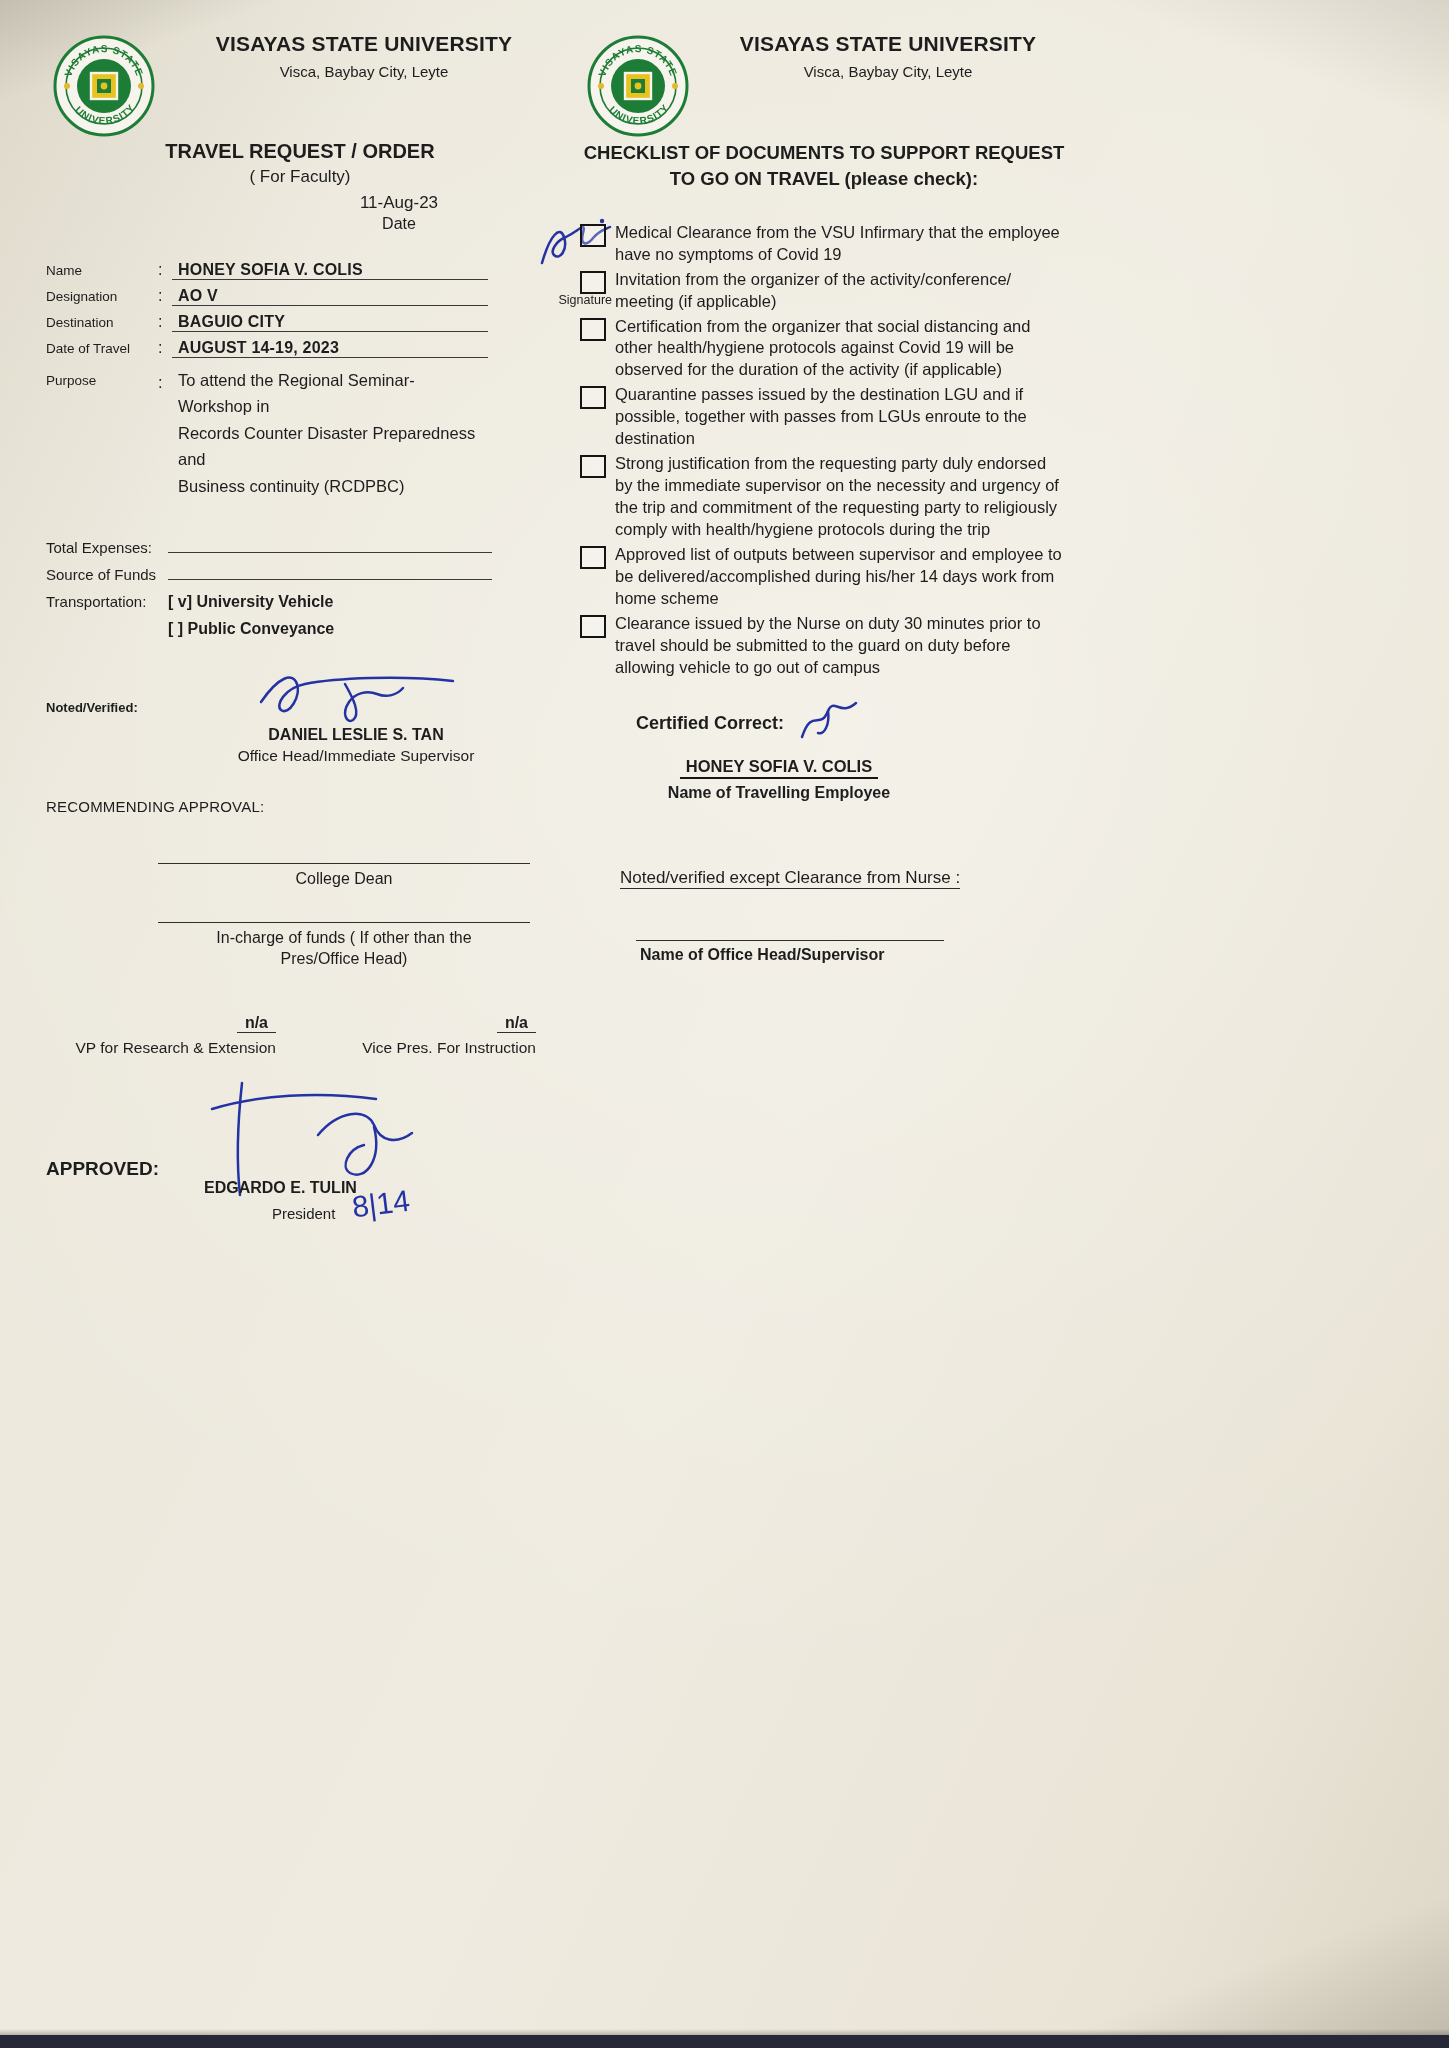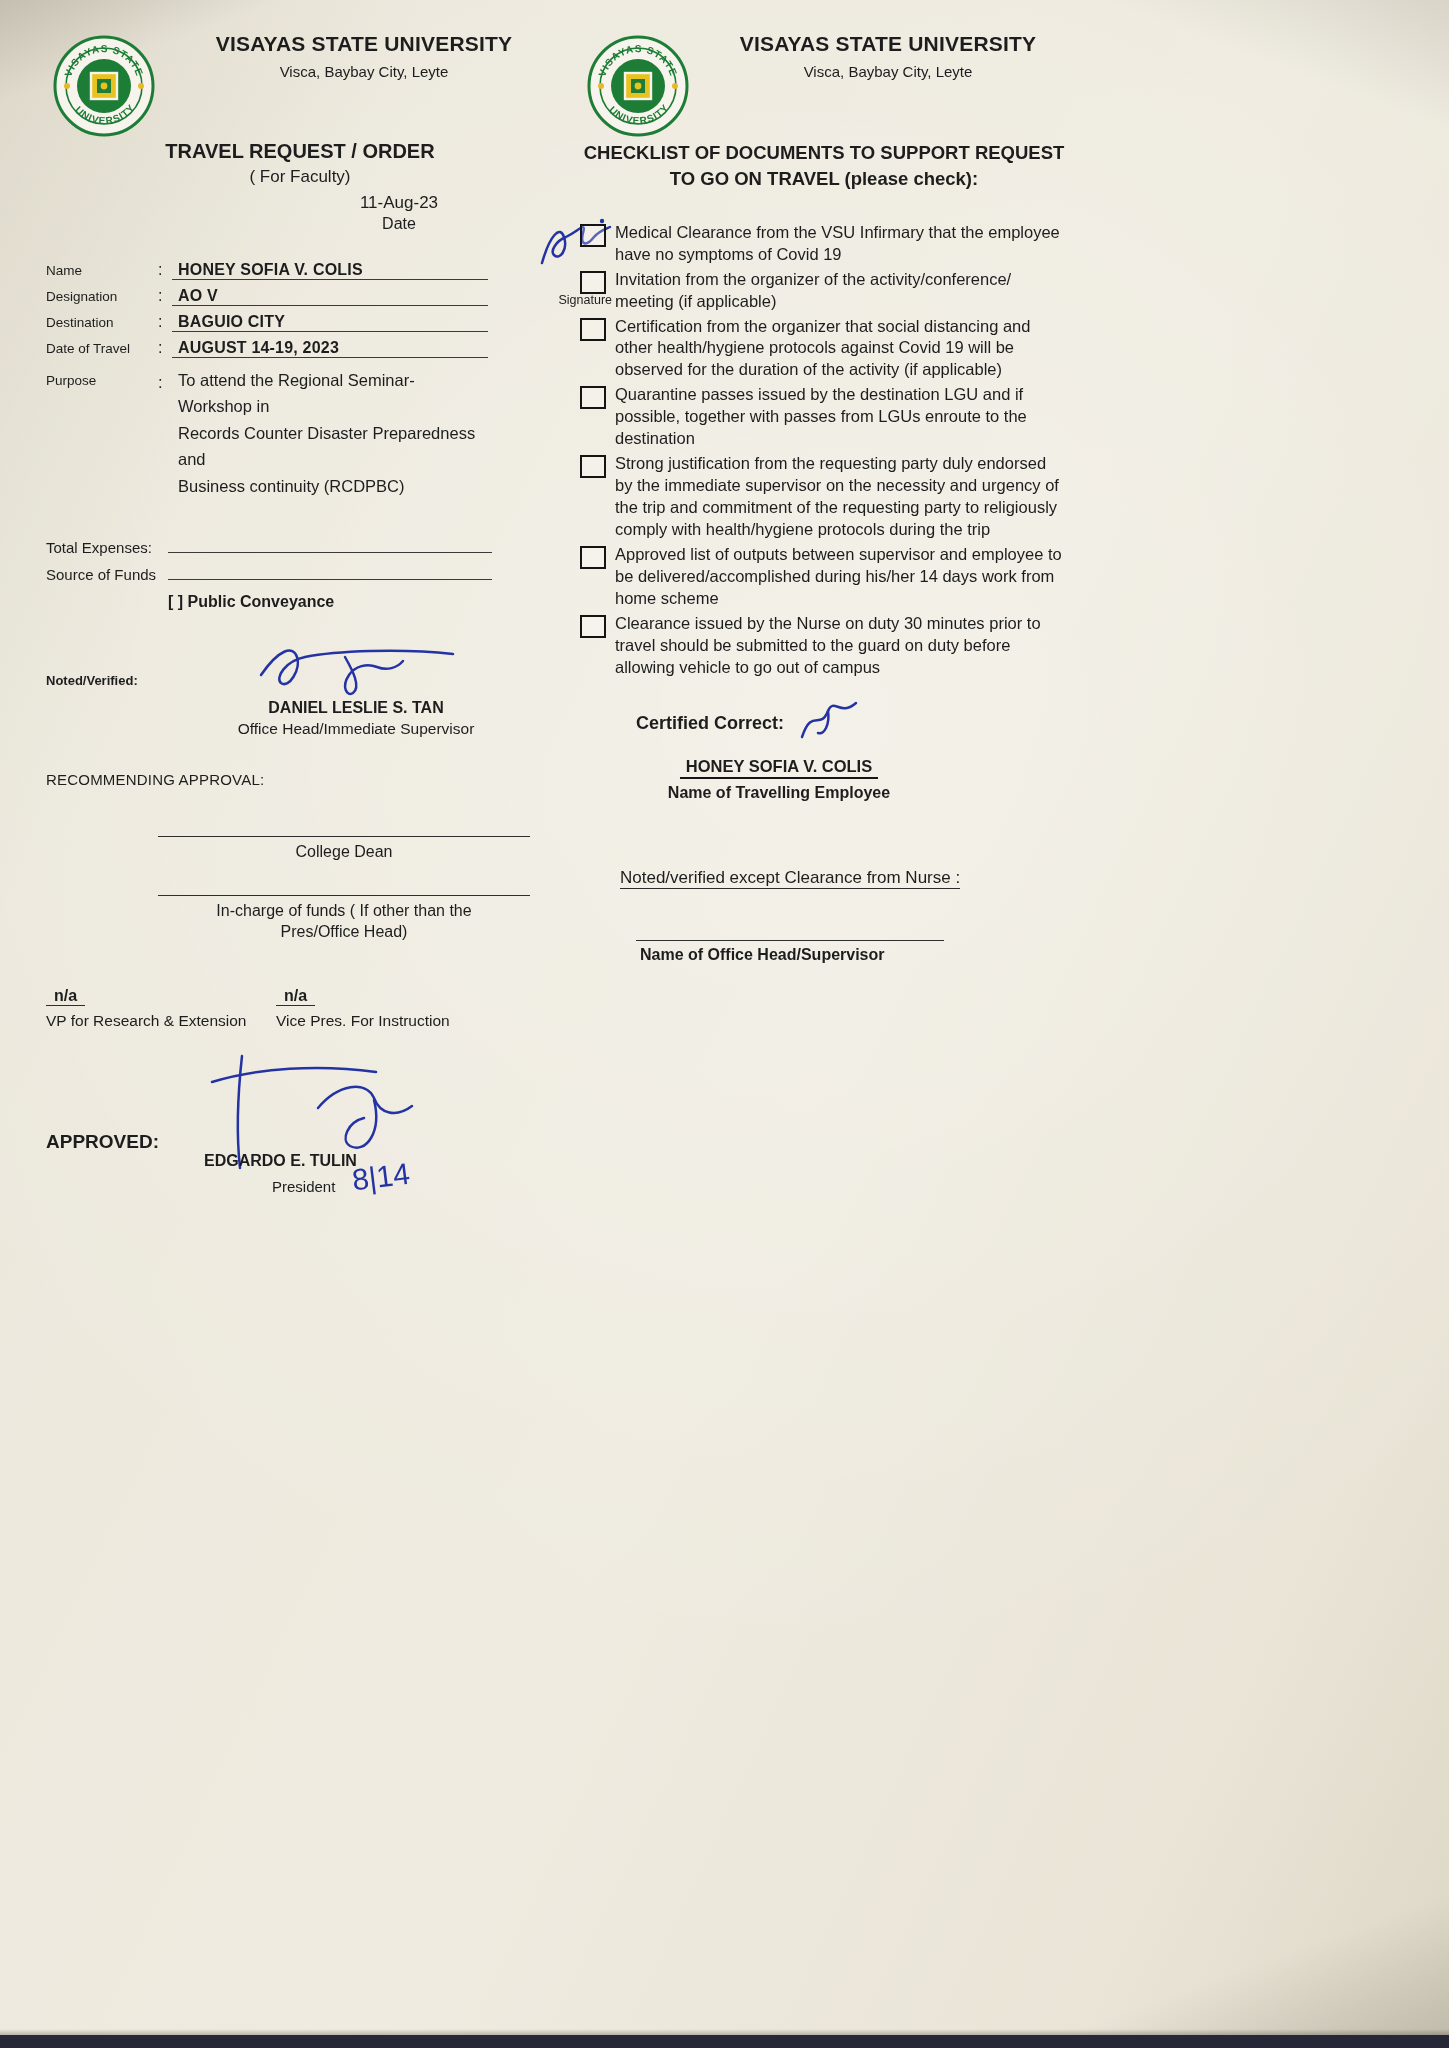--- a/index.html
+++ b/index.html
@@ -63,21 +63,21 @@
 
   .recommending{margin-top:22px;font-size:15px;letter-spacing:.2px;}
 
   .lineblock{margin-left:112px;width:372px;text-align:center;}
   .lb1{margin-top:48px;}
   .lb2{margin-top:32px;}
   .hline{border-top:1.7px solid #2e2e2e;}
   .lb-label{font-size:16px;margin-top:4px;line-height:1.35;}
 
   .na-row{display:flex;margin-top:44px;}
-  .na-cell{text-align:left;font-size:15.5px;}
+  .na-cell{text-align:right;font-size:15.5px;}
   .na-cell.c1{width:230px;}
   .na-cell.c2{width:260px;}
   .na-val{display:inline-block;border-bottom:1.7px solid #2e2e2e;padding:0 8px;font-size:16px;font-weight:600;}
   .na-lbl{margin-top:6px;}
 
   .approved{position:relative;margin-top:34px;height:150px;}
   .approved-label{position:absolute;left:0;top:36px;font-size:19px;font-weight:bold;margin-top:31px;}
   .sig-approved{position:absolute;left:152px;top:-16px;}
   .approved-name{position:absolute;left:158px;top:88px;font-size:16px;font-weight:bold;}
   .approved-title{position:absolute;left:226px;top:114px;font-size:15px;}
@@ -193,20 +193,24 @@
 
     <div class="expenses">
       <div class="erow">
         <span class="elabel">Total Expenses:</span>
         <span class="eline"></span>
       </div>
       <div class="erow">
         <span class="elabel">Source of Funds</span>
         <span class="eline"></span>
       </div>
+      <div class="erow">
+        <span class="elabel">Transportation:</span>
+        <span class="etext">[ v] University Vehicle</span>
+      </div>
       <div class="eindent">[ ] Public Conveyance</div>
     </div>
 
     <div class="noted">
       <div class="noted-label">Noted/Verified:</div>
       <div class="noted-center">
         <svg width="214" height="72" viewBox="0 0 214 72">
           <path class="ink" d="M12,44 C30,18 44,14 48,26 C52,38 40,58 32,52 C26,47 36,30 56,26 C86,20 150,17 204,23"></path>
           <path class="ink" d="M96,26 C104,40 112,56 104,62 C98,66 92,56 100,44 C106,35 118,32 128,36 C138,40 148,37 154,30"></path>
         </svg>

